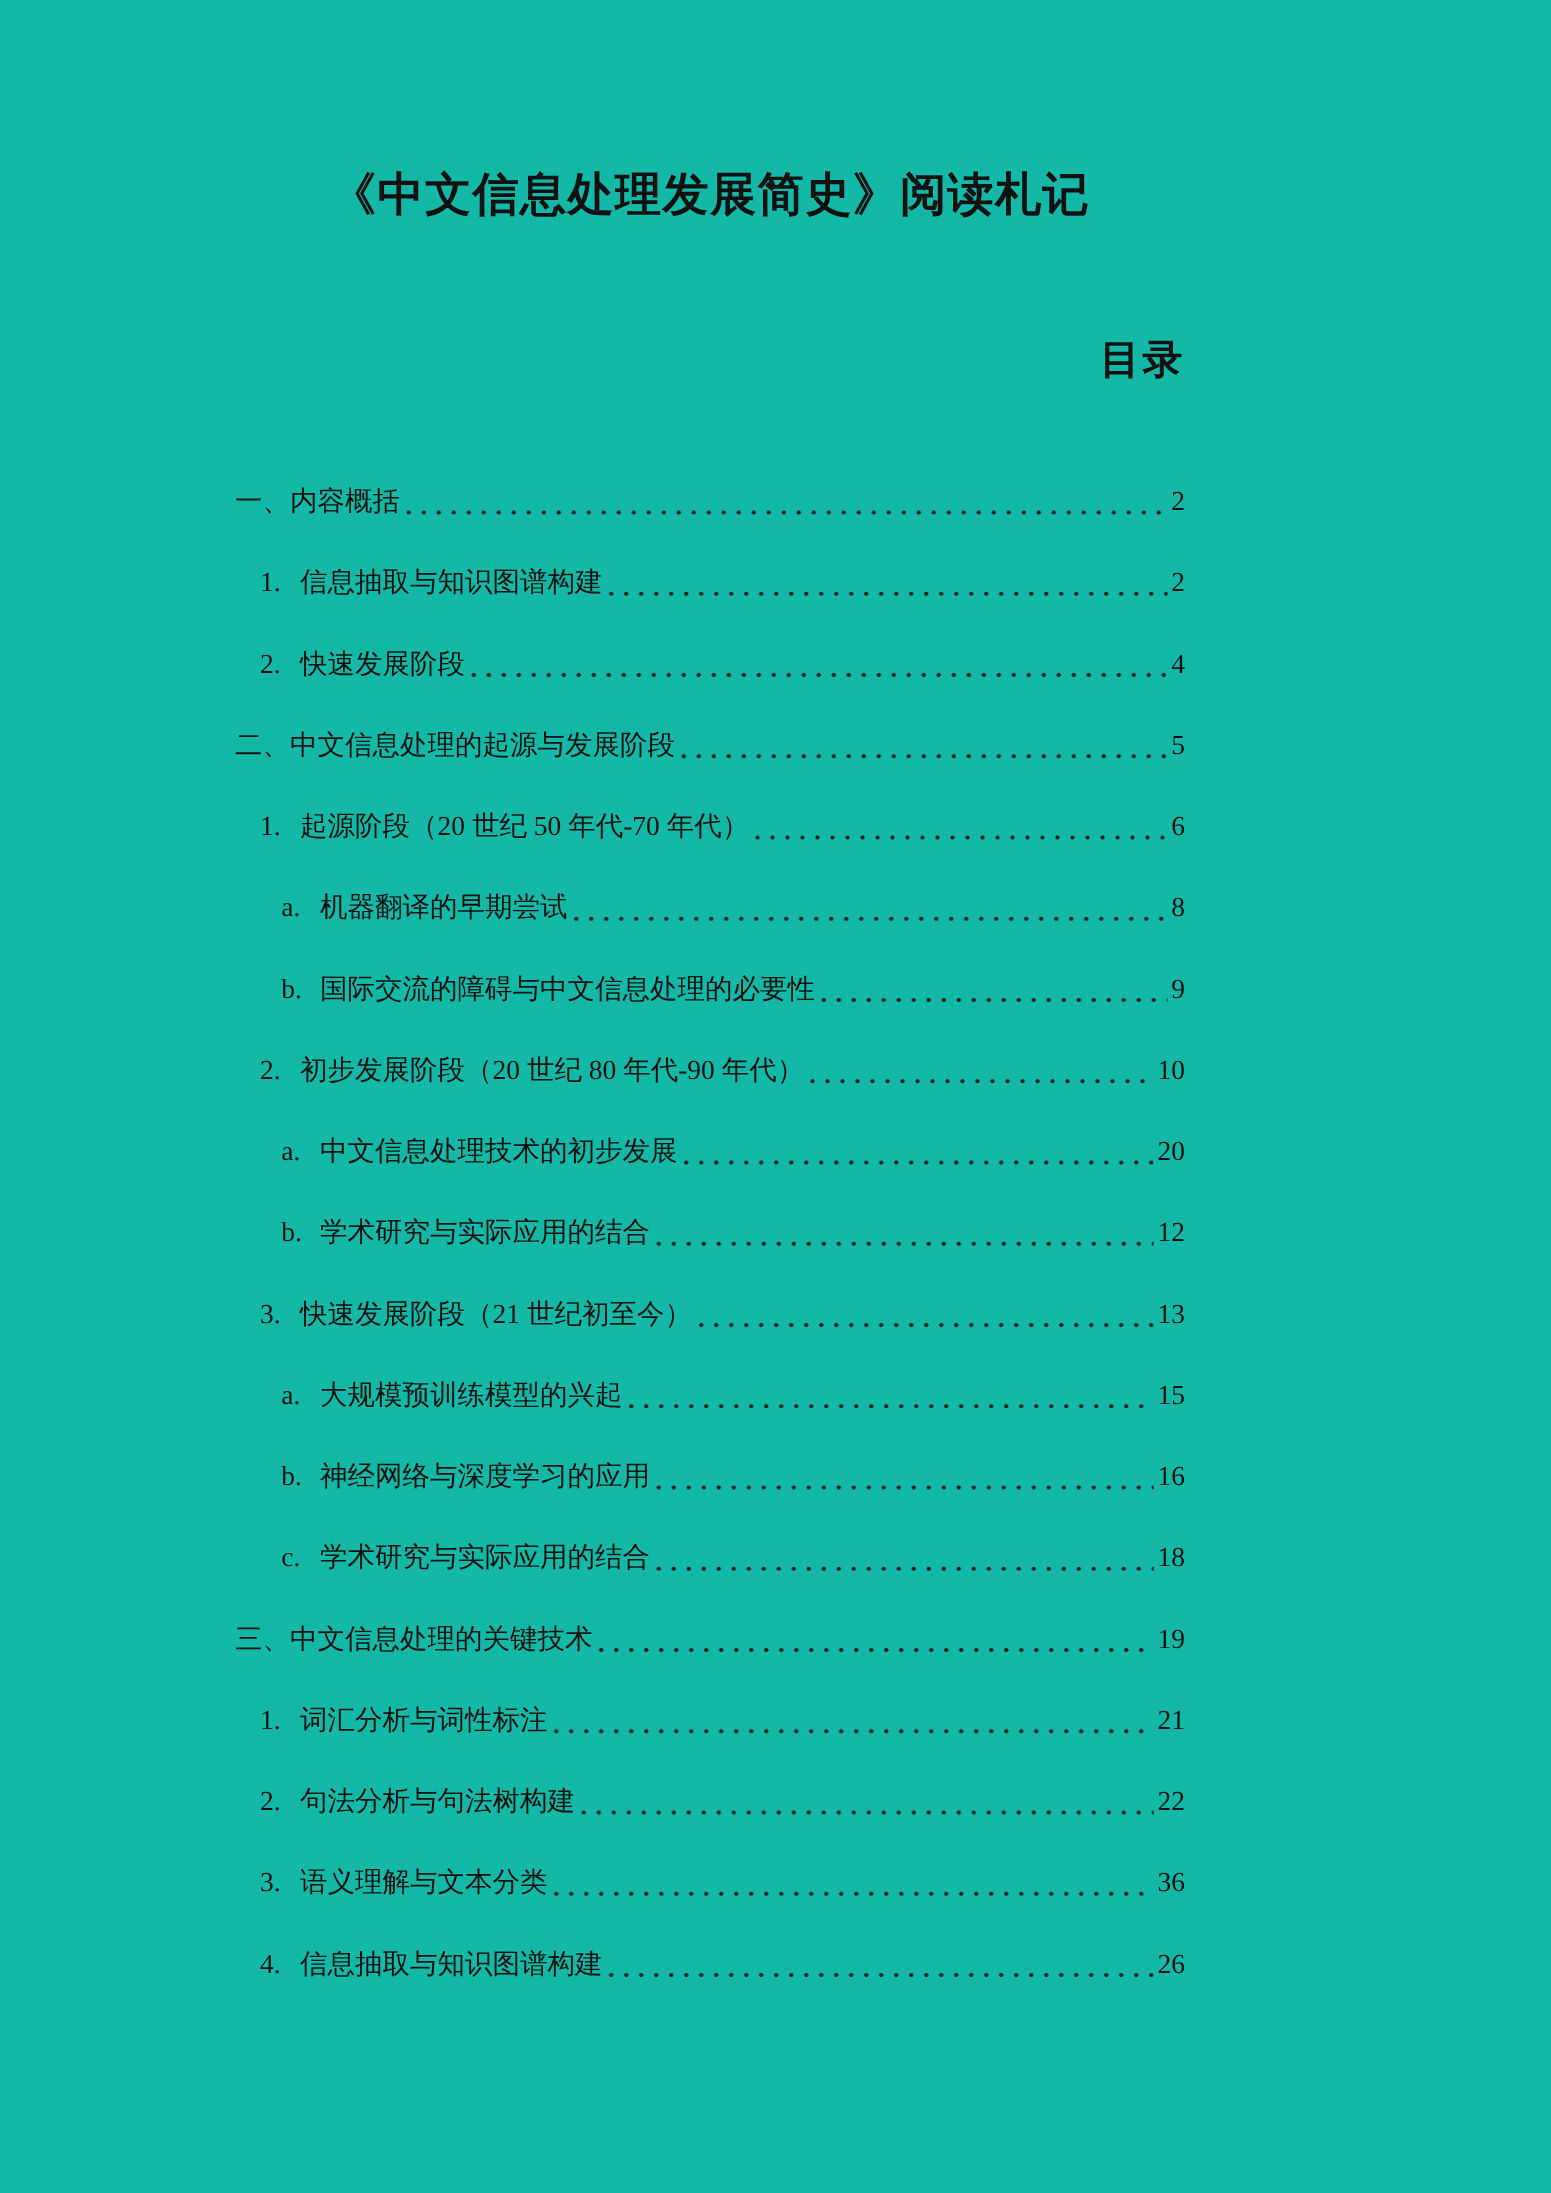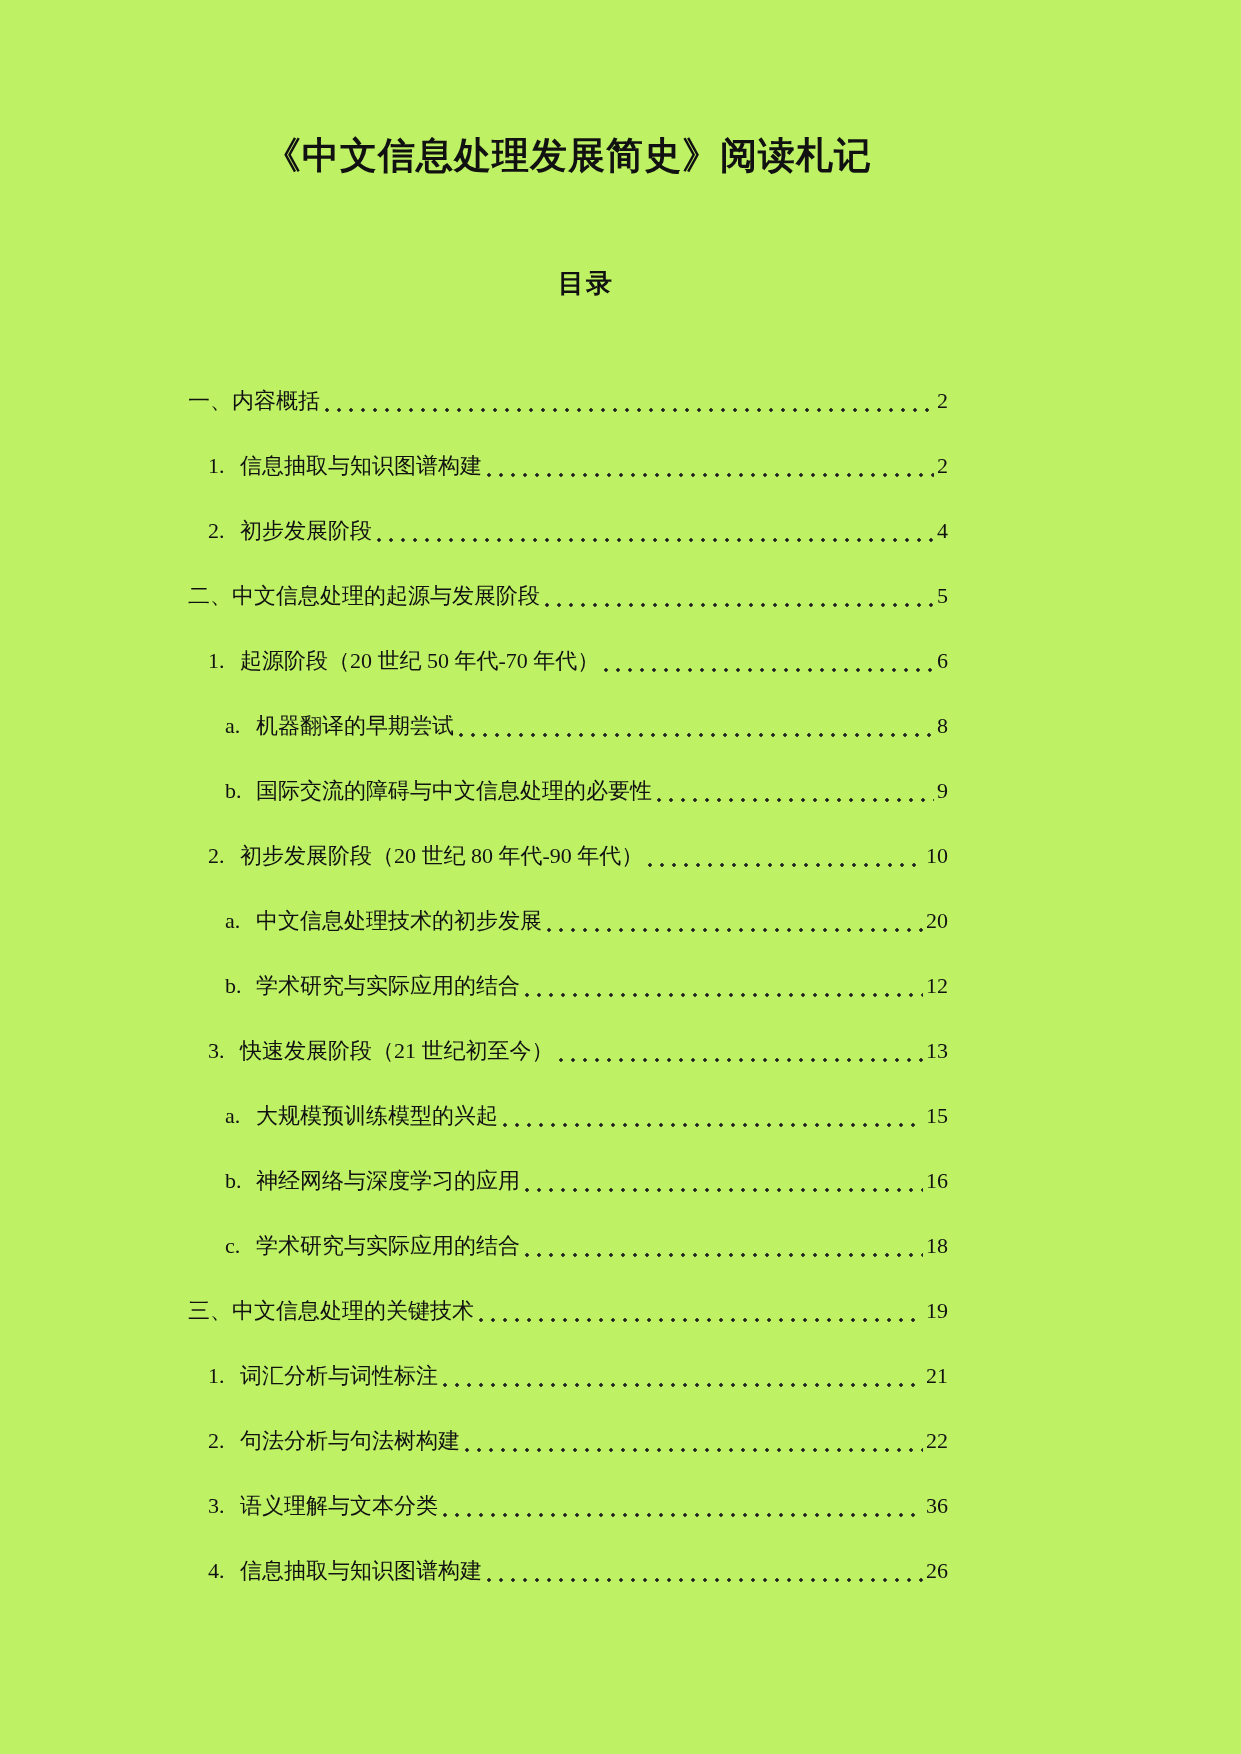--- a/index.html
+++ b/index.html
@@ -4,21 +4,21 @@
 <style>
   html, body {
     margin: 0;
     padding: 0;
     background: #ffffff;
   }
   .page {
     position: relative;
     width: 1241px;
     height: 1754px;
-    background: #bef264;
+    background: #14b8a6;
     font-family: "Liberation Serif", "DejaVu Serif", serif;
     color: #111111;
     overflow: hidden;
   }
   .content {
     position: absolute;
     left: 188px;
     top: 0;
     width: 760px;
   }
@@ -30,25 +30,25 @@
     margin: 0;
     text-align: center;
     font-size: 37px;
     font-weight: bold;
     letter-spacing: 1px;
     white-space: nowrap;
   }
   .toc-heading {
     position: absolute;
     top: 266px;
-    left: 18px;
+    left: 0;
     width: 100%;
     margin: 0;
-    text-align: center;
-    font-size: 26px;
+    text-align: right;
+    font-size: 32px;
     font-weight: bold;
     letter-spacing: 2px;
   }
   .toc {
     position: absolute;
     top: 368px;
     left: 0;
     width: 100%;
   }
   .toc-row {
@@ -100,21 +100,21 @@
 
   <div class="toc-row lvl2">
     <span class="toc-label">1.</span>
     <span class="toc-text">信息抽取与知识图谱构建</span>
     <span class="toc-leader"></span>
     <span class="toc-page">2</span>
   </div>
 
   <div class="toc-row lvl2">
     <span class="toc-label">2.</span>
-    <span class="toc-text">初步发展阶段</span>
+    <span class="toc-text">快速发展阶段</span>
     <span class="toc-leader"></span>
     <span class="toc-page">4</span>
   </div>
 
   <div class="toc-row lvl1">
     <span class="toc-label">二、</span>
     <span class="toc-text">中文信息处理的起源与发展阶段</span>
     <span class="toc-leader"></span>
     <span class="toc-page">5</span>
   </div>

